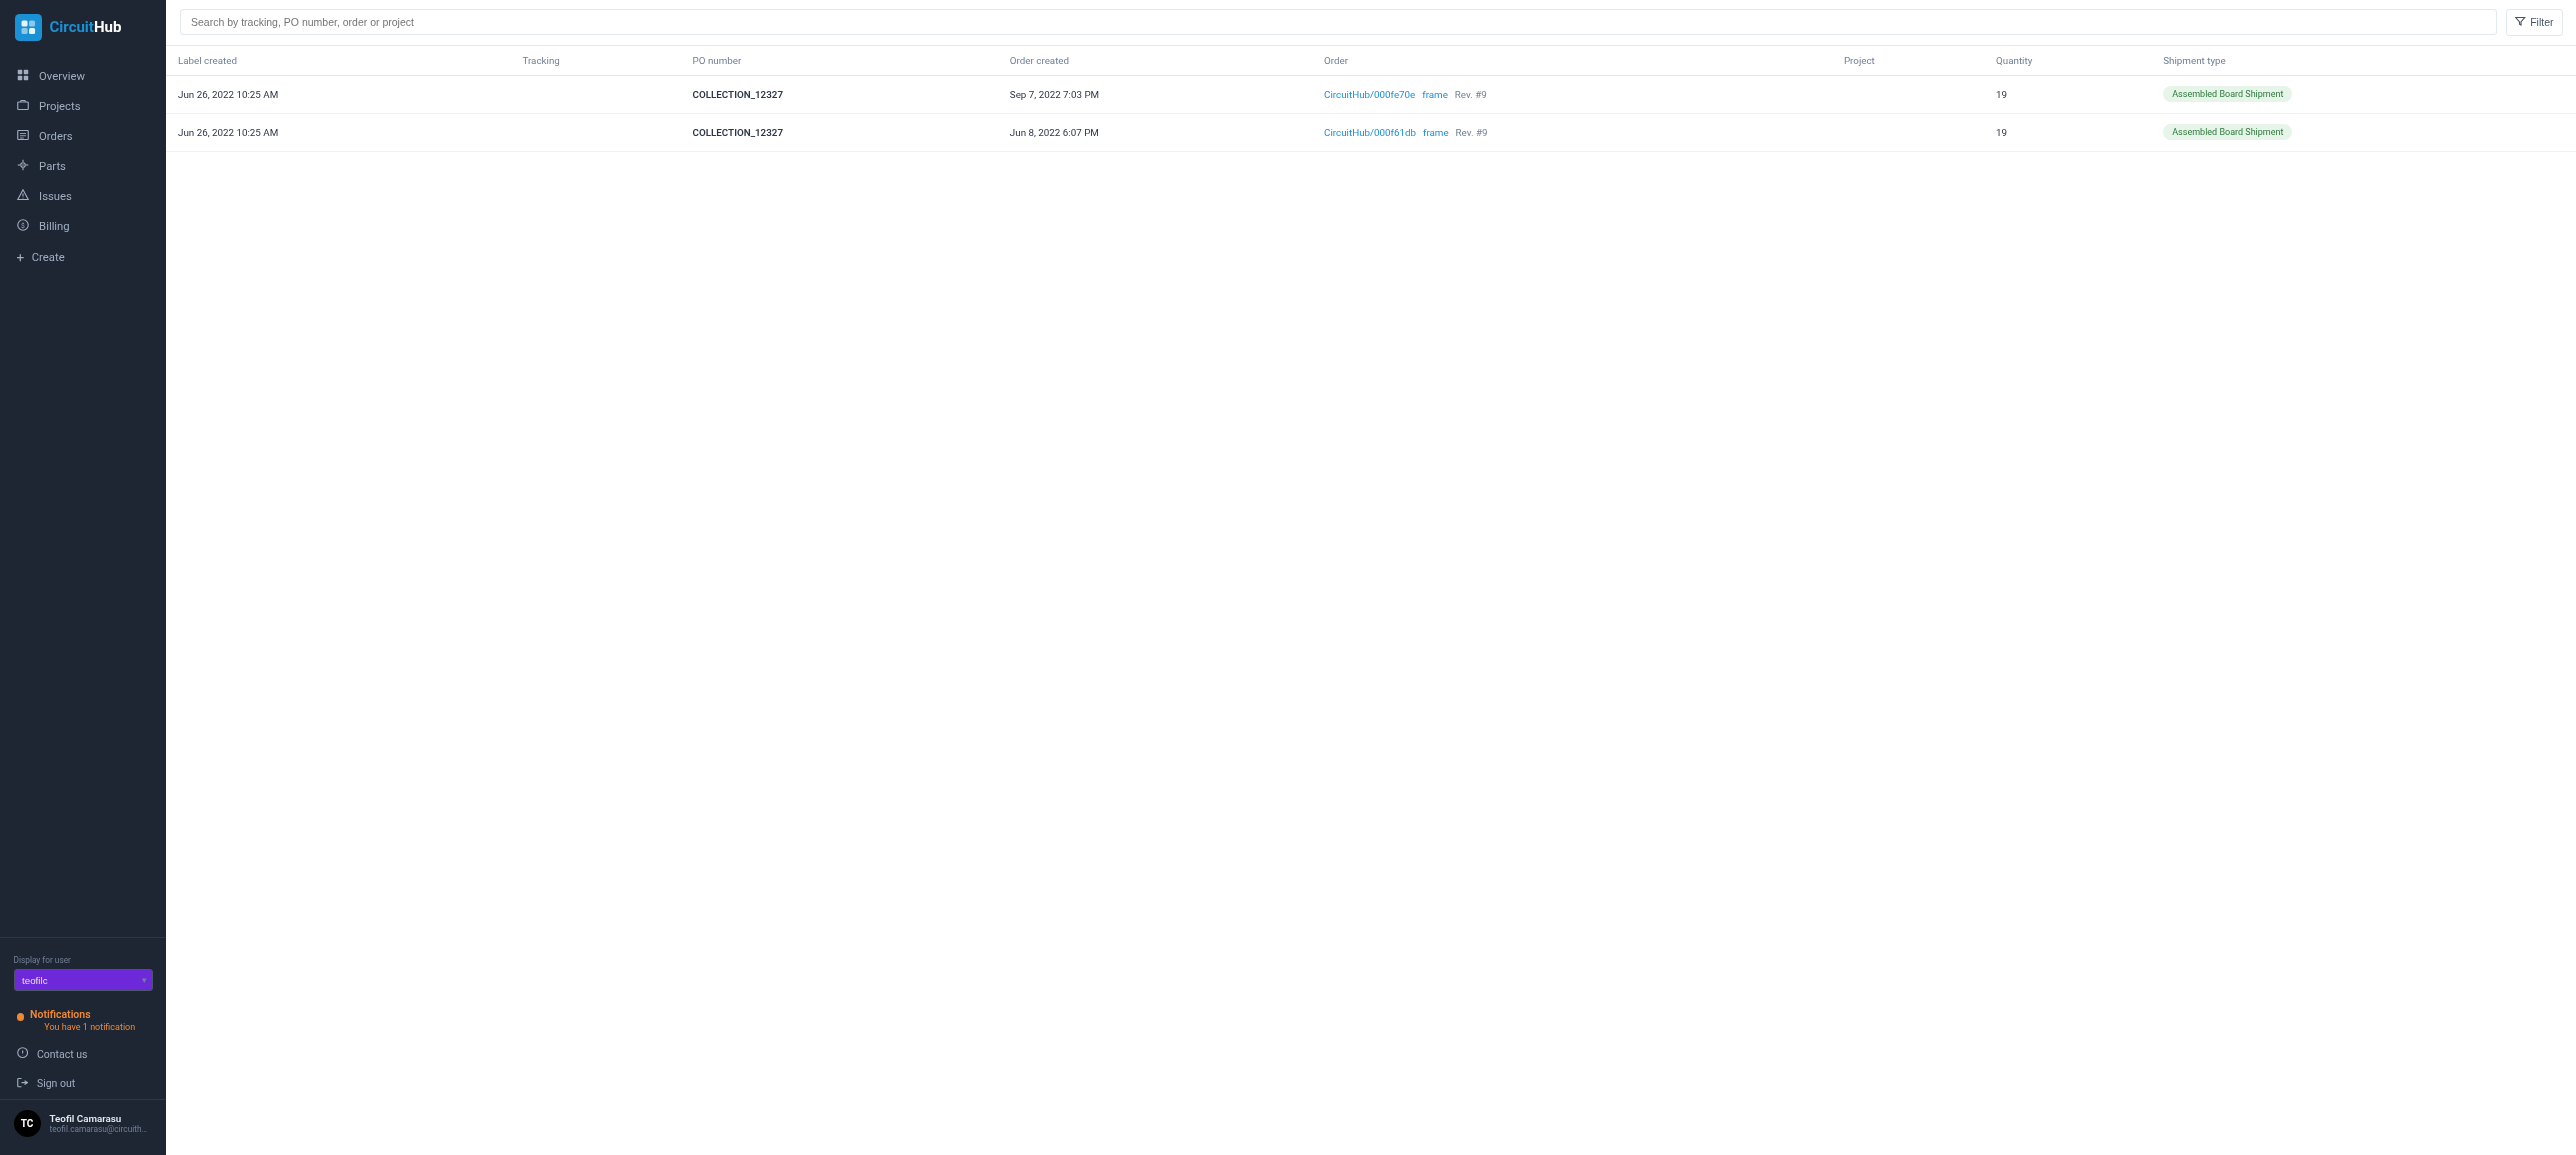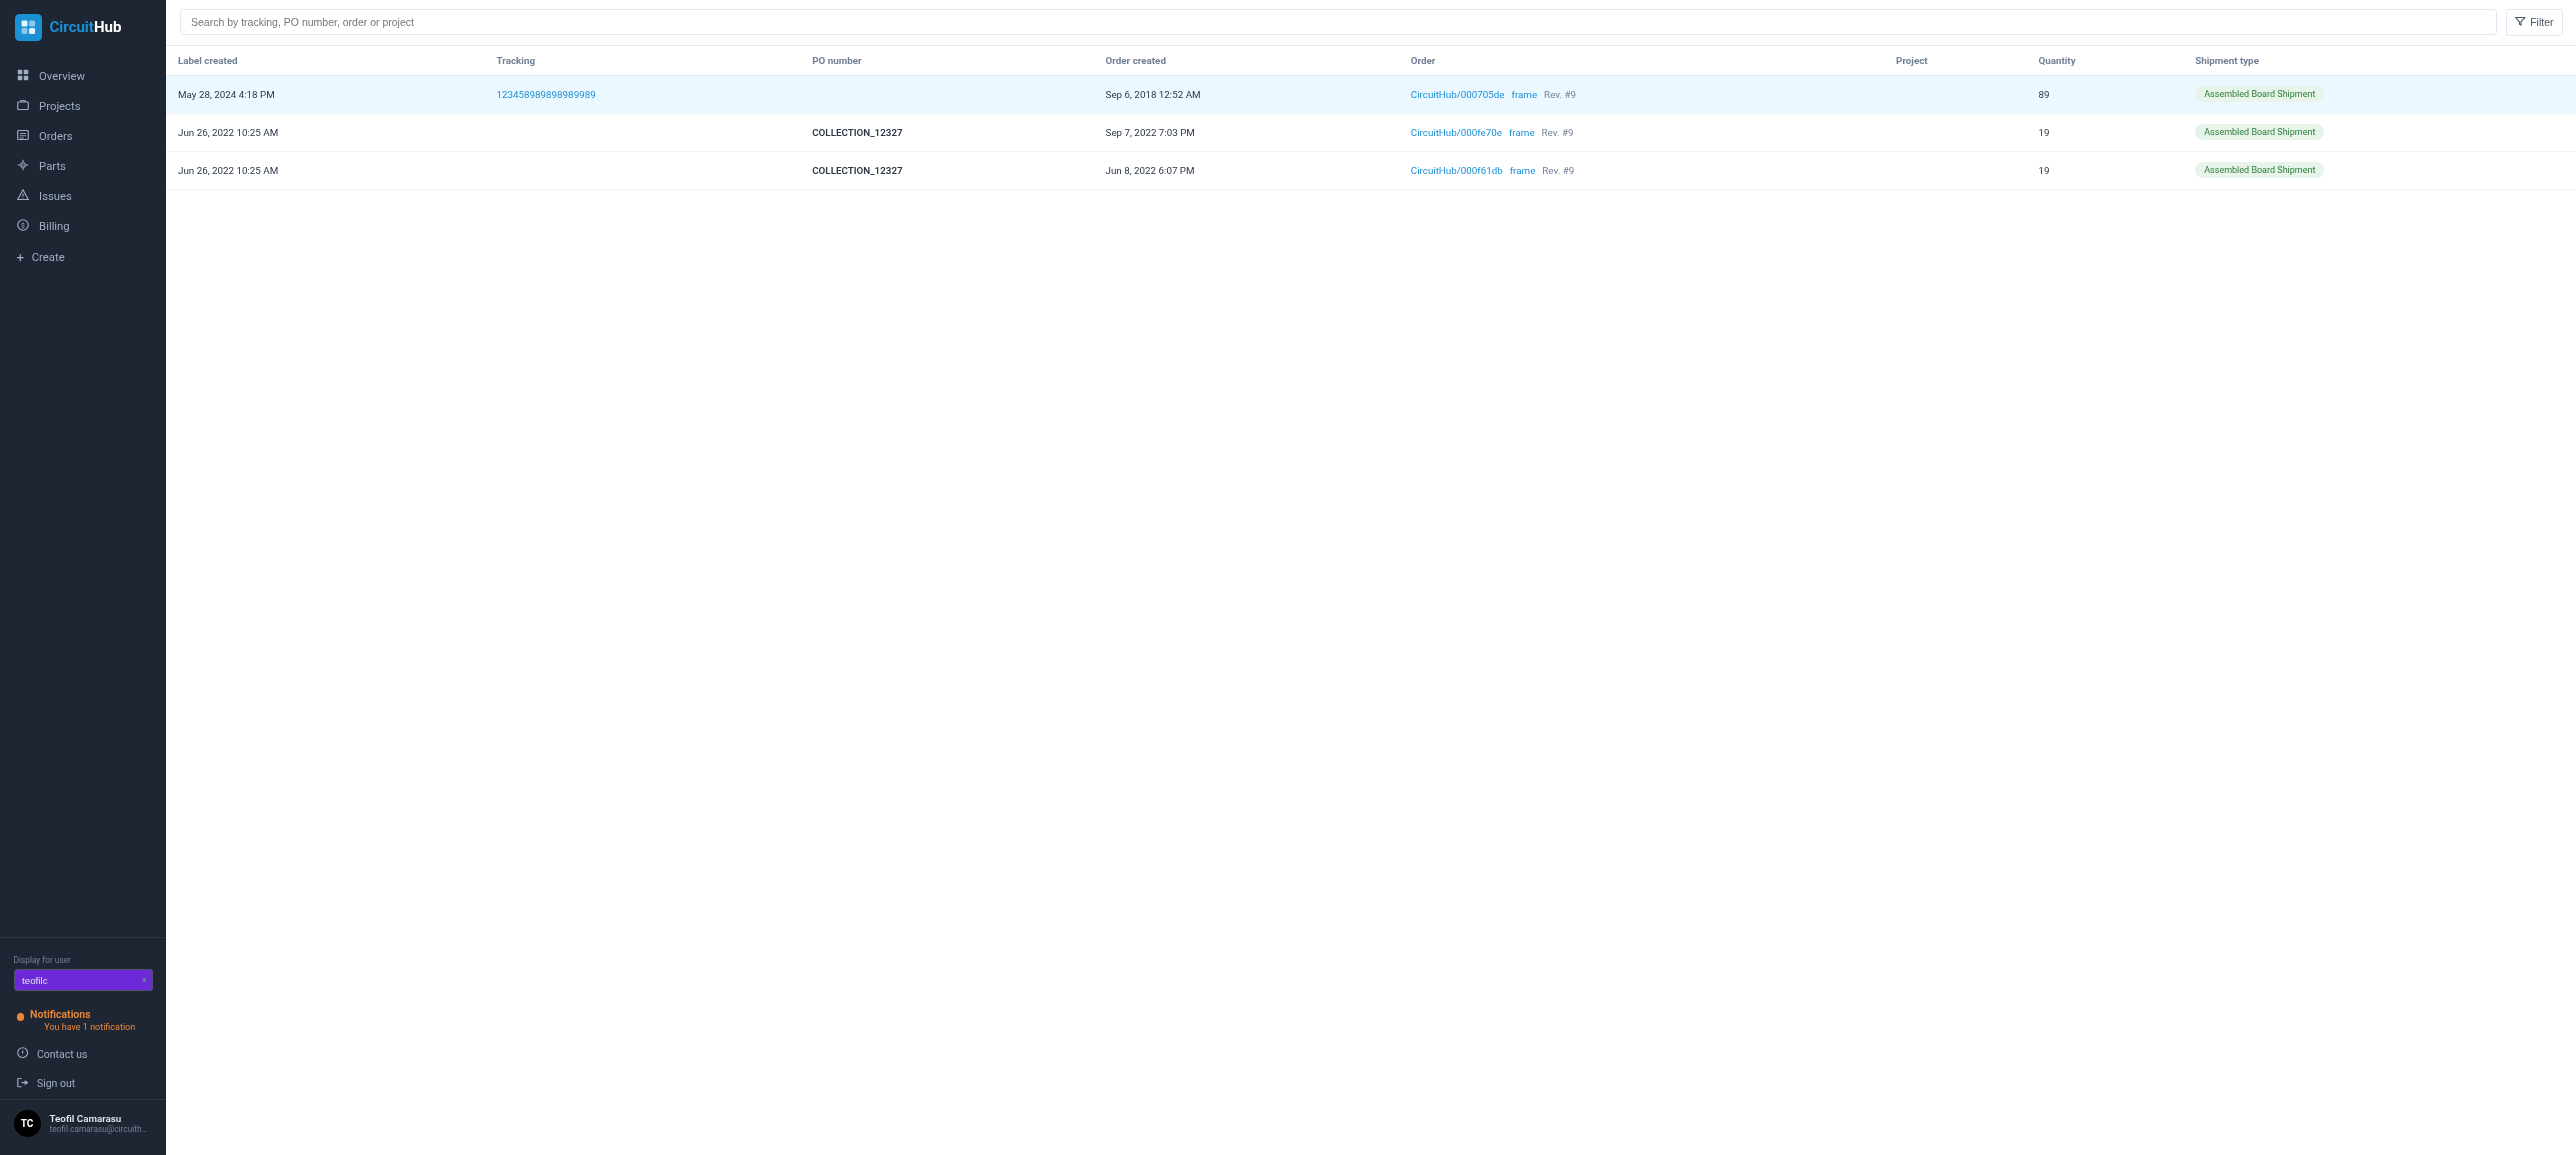--- a/index.html
+++ b/index.html
@@ -205,21 +205,21 @@
     }
     table {
       width: 100%;
       border-collapse: collapse;
       font-size: 9.8px;
     }
     thead th {
       text-align: left;
       padding: 9px 12px;
       color: #718096;
-      font-weight: 700;
+      font-weight: 400;
       border-bottom: 0.8px solid #e2e8f0;
       background: #fff;
       white-space: nowrap;
       font-size: 9.8px;
     }
     tbody tr {
       border-bottom: 0.8px solid #edf2f7;
     }
     tbody tr.selected-row { background: #ebf8ff; }
     tbody td {
@@ -413,36 +413,20 @@
           <th>Tracking</th>
           <th>PO number</th>
           <th>Order created</th>
           <th>Order</th>
           <th>Project</th>
           <th>Quantity</th>
           <th>Shipment type</th>
         </tr>
       </thead>
       <tbody id="table-body">
-      <tr class="selected-row">
-    <td>May 28, 2024 4:18 PM</td>
-    <td><a class="tracking-link" href="#">123458989898989989</a></td>
-    <td></td>
-    <td>Sep 6, 2018 12:52 AM</td>
-    <td>
-      <a class="order-link" href="#">CircuitHub/000705de</a>
-      <a class="frame-link" href="#">frame</a>
-      <span class="rev-text">Rev. #9</span>
-    </td>
-    <td></td>
-    <td>89</td>
-    <td>
-      <span class="shipment-badge">Assembled Board Shipment</span>
-    </td>
-  </tr>
           <tr>
     <td>Jun 26, 2022 10:25 AM</td>
     <td></td>
     <td><span class="po-bold">COLLECTION_12327</span></td>
     <td>Sep 7, 2022 7:03 PM</td>
     <td>
       <a class="order-link" href="#">CircuitHub/000fe70e</a>
       <a class="frame-link" href="#">frame</a>
       <span class="rev-text">Rev. #9</span>
     </td>

